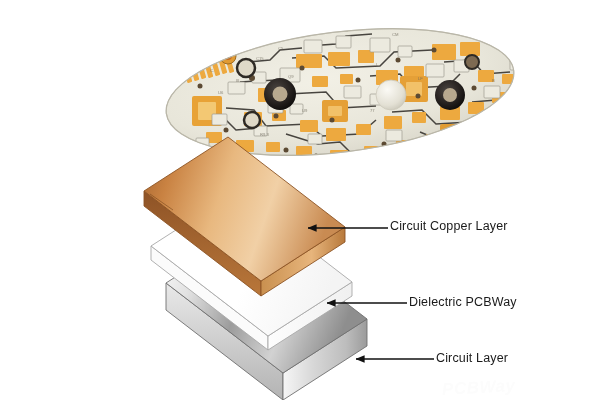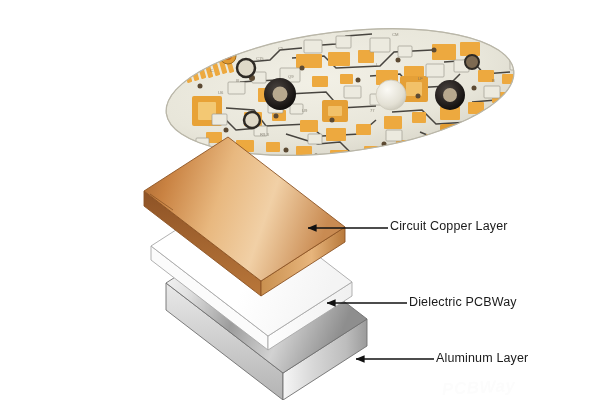--- a/index.html
+++ b/index.html
@@ -304,17 +304,17 @@
       <line x1="348" y1="212" x2="268" y2="212" marker-end="url(#arrowHead)"></line>
       <line x1="367" y1="287" x2="287" y2="287" marker-end="url(#arrowHead)"></line>
       <line x1="394" y1="343" x2="316" y2="343" marker-end="url(#arrowHead)"></line>
     </g>
   </svg>
 
   <div class="lbl" id="lbl-copper">Circuit Copper Layer</div>
 
   <div class="lbl" id="lbl-dielectric">Dielectric PCBWay</div>
 
-  <div class="lbl" id="lbl-aluminum">Aluminum Layer</div>
+  <div class="lbl" id="lbl-aluminum">Circuit Layer</div>
 
   <div class="wm">PCBWay</div>
 
 </div>
 
 </body></html>

